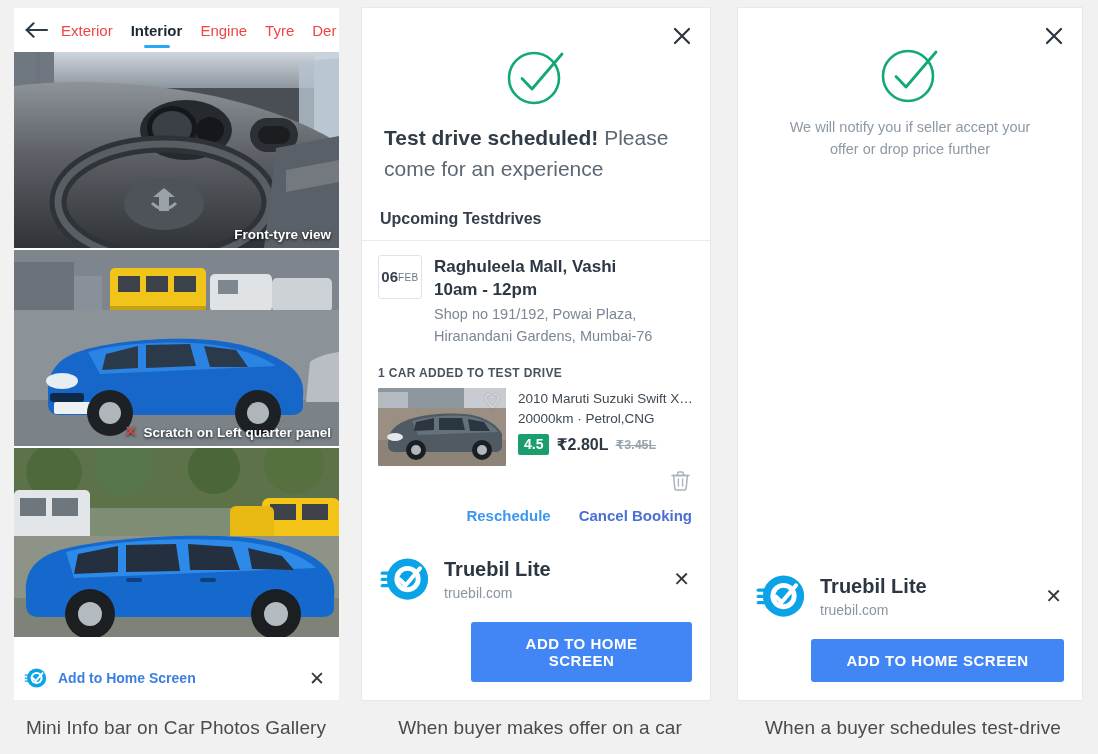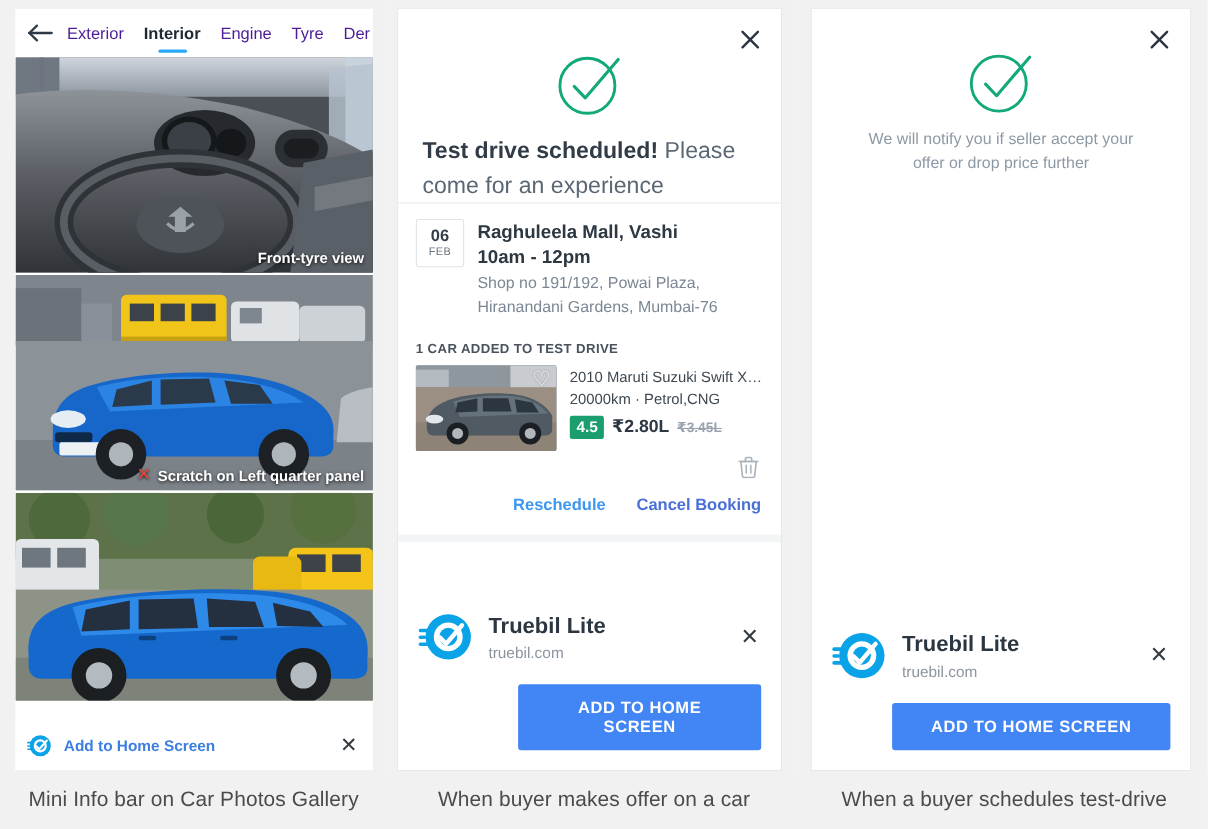--- a/index.html
+++ b/index.html
@@ -59,21 +59,21 @@
   }
   .back-arrow {
     width: 30px; height: 30px;
     display: flex; align-items: center; justify-content: center;
     flex: none;
     color: #2e3a46;
   }
   .back-arrow svg { display: block; }
   .tab {
     font-size: 15px;
-    color: #4c1d95;
+    color: #ef4444;
     padding: 0 9px;
     white-space: nowrap;
     position: relative;
     height: 44px;
     display: flex; align-items: center;
     flex: none;
   }
   .tab.active { color: #1d2833; font-weight: bold; }
   .tab.active::after {
     content: "";
@@ -201,21 +201,21 @@
   
   .td-row {
     display: flex;
     gap: 12px;
     padding: 14px 16px 6px;
   }
   .date-chip {
     width: 44px; height: 44px;
     border: 1px solid #dfe3e8;
     border-radius: 3px;
-    display: flex; flex-direction: column;
+    display: flex; flex-direction: row;
     align-items: center; justify-content: center;
     flex: none;
   }
   .date-chip .d { font-size: 15px; font-weight: bold; color: #333e4a; line-height: 1.05; }
   .date-chip .m { font-size: 10px; color: #6b7682; letter-spacing: .4px; margin-top: 1px; }
 
   .td-info { flex: 1; min-width: 0; }
   .td-place { font-size: 17px; font-weight: bold; color: #2d3843; line-height: 1.36; }
   .td-time  { font-size: 17px; font-weight: bold; color: #2d3843; line-height: 1.36; }
   .td-addr  { font-size: 14.5px; color: #7b8794; line-height: 1.5; margin-top: 3px; }
@@ -522,20 +522,21 @@
 
       <svg class="success-icon" width="62" height="62" viewBox="0 0 62 62" aria-hidden="true">
         <circle cx="29" cy="32" r="25" fill="none" stroke="#12a97a" stroke-width="2.6"></circle>
         <path d="M17 32.5 L27 43 L57 8" stroke="#12a97a" stroke-width="2.8" fill="none" stroke-linecap="round" stroke-linejoin="round"></path>
       </svg>
 
       <div class="headline">
         <b>Test drive scheduled!</b><span> Please come for an experience</span>
       </div>
 
+      <div class="section-title">Upcoming Testdrives</div>
       <div class="hr"></div>
 
       <div class="td-row">
         <div class="date-chip">
           <span class="d">06</span>
           <span class="m">FEB</span>
         </div>
         <div class="td-info">
           <div class="td-place">Raghuleela Mall, Vashi</div>
           <div class="td-time">10am - 12pm</div>

